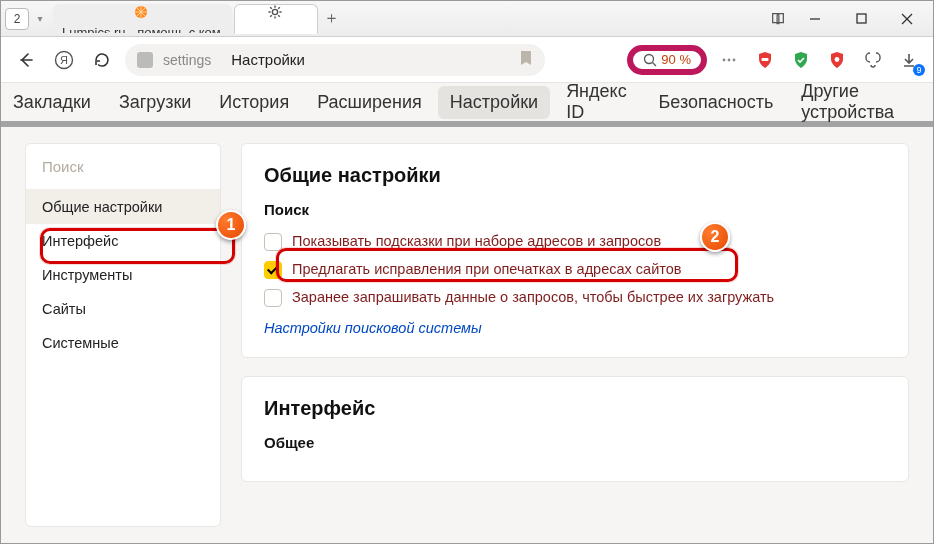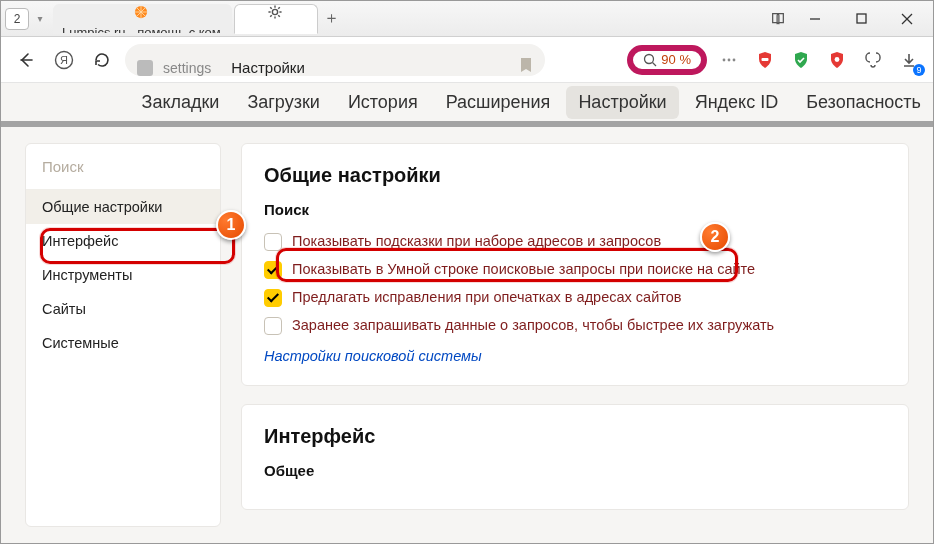--- a/index.html
+++ b/index.html
@@ -97,21 +97,21 @@
     width:30px; height:30px;
     display:flex; align-items:center; justify-content:center;
     color:#333; font-size:16px;
     border-radius:50%;
   }
   .addr-box {
     flex: 0 1 420px;
     height: 32px;
     border-radius: 16px;
     background:#f3f2f0;
-    display:flex; align-items:flex-end;
+    display:flex; align-items:center;
     padding: 0 12px;
     gap: 10px;
     color:#555;
   }
   .addr-lock { width:16px; height:16px; background:#bbb; border-radius:3px; }
   .addr-text { font-size:14px; color:#888; margin-right:10px;}
   .addr-title { font-size:15px; color:#222; }
   .addr-badge { margin-left:auto; color:#999; font-size:14px;}
   .zoom-pill {
     height:30px; padding:0 10px;
@@ -409,44 +409,41 @@
   </div>
 
   <div class="settings-nav">
     <span class="snav">Закладки</span>
     <span class="snav">Загрузки</span>
     <span class="snav">История</span>
     <span class="snav">Расширения</span>
     <span class="snav active">Настройки</span>
     <span class="snav">Яндекс ID</span>
     <span class="snav">Безопасность</span>
+    <span class="snav">Другие устройства</span>
   </div>
 
   <div class="content">
     <div class="side">
       <div class="side-search">Поиск</div>
       <div class="side-item active">Общие настройки</div>
       <div class="side-item">Интерфейс</div>
       <div class="side-item">Инструменты</div>
       <div class="side-item">Сайты</div>
       <div class="side-item">Системные</div>
     </div>
 
     <div class="main">
       <div class="card">
         <h2>Общие настройки</h2>
         <div class="sub">Поиск</div>
 
         <div id="opt0" class="opt">
           <span class="cb"></span>
           <span>Показывать подсказки при наборе адресов и запросов</span>
-        </div>
-        <div class="opt">
-          <span class="cb checked"></span>
-          <span>Показывать в Умной строке поисковые запросы при поиске на сайте</span>
         </div>
         <div class="opt">
           <span class="cb checked"></span>
           <span>Предлагать исправления при опечатках в адресах сайтов</span>
         </div>
         <div class="opt">
           <span class="cb"></span>
           <span>Заранее запрашивать данные о запросов, чтобы быстрее их загружать</span>
         </div>
         <a class="link">Настройки поисковой системы</a>

